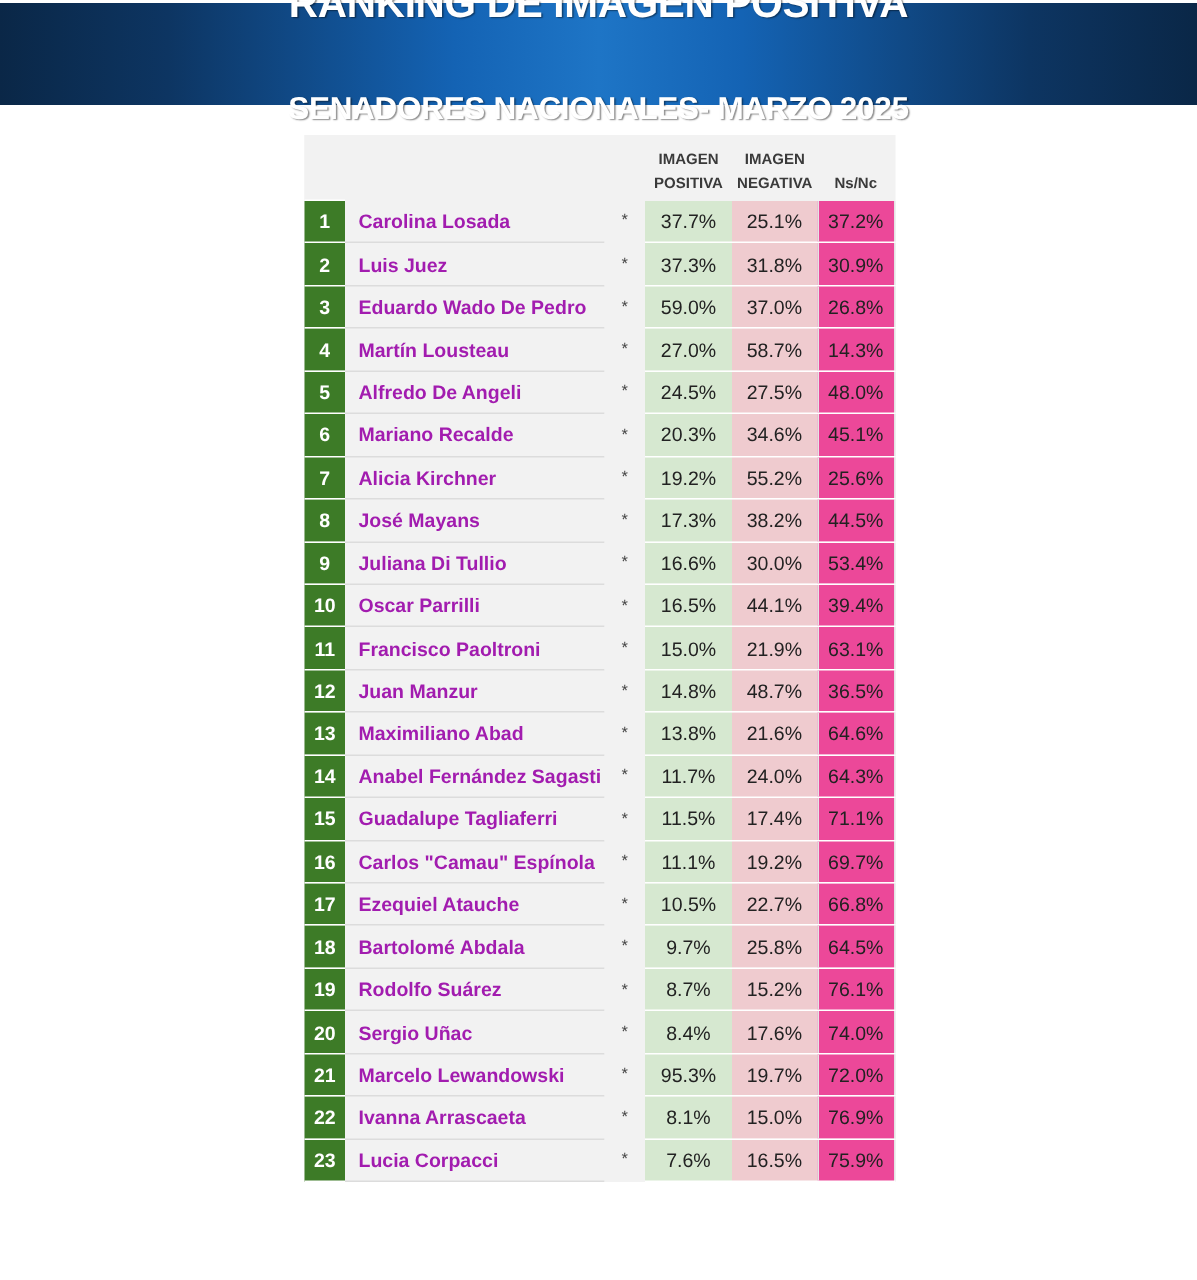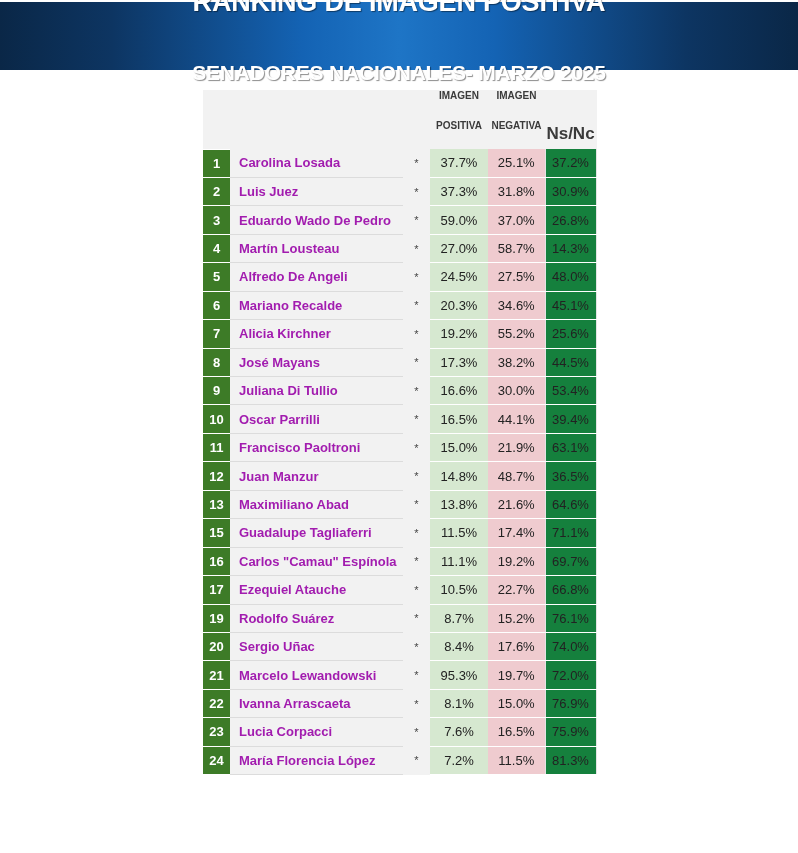--- a/index.html
+++ b/index.html
@@ -80,24 +80,24 @@
     padding: 0;
     height: 43px;
     vertical-align: bottom;
   }
   .hdr-txt {
     display: block;
     font-size: 10px;
     color: #3a3a3a;
     text-align: center;
     line-height: 1.15;
-    padding-bottom: 18px;
+    padding-bottom: 5px;
     font-family: "Liberation Sans", sans-serif;
   }
-  .hdr-txt.ns { padding-bottom: 5px; font-size: 17px; }
+  .hdr-txt.ns { padding-bottom: 5px; font-size: 10px; }
 
   tbody tr { height: 28.45px; }
 
   
   td.rank-cell {
     background: #3d7b27;
     color: #ffffff;
     font-weight: bold;
     font-size: 13px;
     text-align: center;
@@ -135,21 +135,21 @@
   td.val {
     font-size: 13px;
     color: #222222;
     text-align: center;
     vertical-align: middle;
     padding: 0;
     border-bottom: 1px solid #ffffff;
   }
   td.val.pos { background: #d6e8d0; }
   td.val.neg { background: #efcbcf; }
-  td.val.ns  { background: #15803d; border-left: 1px solid #e4e4e4;
+  td.val.ns  { background: #ec4899; border-left: 1px solid #e4e4e4;
                border-right: 1px solid #e4e4e4; }
 
   
   tbody tr:last-child td.name-cell { border-bottom: 1px solid #dcdcdc; }
 </style>
 </head>
 <body>
 
 <div class="banner">
   <div class="banner-line l1">RANKING DE IMAGEN POSITIVA</div>
@@ -283,20 +283,28 @@
         </tr>
         <tr>
           <td class="rank-cell">13</td>
           <td class="name-cell">Maximiliano Abad</td>
           <td class="ast-cell">*</td>
           <td class="val pos">13.8%</td>
           <td class="val neg">21.6%</td>
           <td class="val ns">64.6%</td>
         </tr>
         <tr>
+          <td class="rank-cell">14</td>
+          <td class="name-cell">Anabel Fernández Sagasti</td>
+          <td class="ast-cell">*</td>
+          <td class="val pos">11.7%</td>
+          <td class="val neg">24.0%</td>
+          <td class="val ns">64.3%</td>
+        </tr>
+        <tr>
           <td class="rank-cell">15</td>
           <td class="name-cell">Guadalupe Tagliaferri</td>
           <td class="ast-cell">*</td>
           <td class="val pos">11.5%</td>
           <td class="val neg">17.4%</td>
           <td class="val ns">71.1%</td>
         </tr>
         <tr>
           <td class="rank-cell">16</td>
           <td class="name-cell">Carlos "Camau" Espínola</td>
@@ -307,20 +315,28 @@
         </tr>
         <tr>
           <td class="rank-cell">17</td>
           <td class="name-cell">Ezequiel Atauche</td>
           <td class="ast-cell">*</td>
           <td class="val pos">10.5%</td>
           <td class="val neg">22.7%</td>
           <td class="val ns">66.8%</td>
         </tr>
         <tr>
+          <td class="rank-cell">18</td>
+          <td class="name-cell">Bartolomé Abdala</td>
+          <td class="ast-cell">*</td>
+          <td class="val pos">9.7%</td>
+          <td class="val neg">25.8%</td>
+          <td class="val ns">64.5%</td>
+        </tr>
+        <tr>
           <td class="rank-cell">19</td>
           <td class="name-cell">Rodolfo Suárez</td>
           <td class="ast-cell">*</td>
           <td class="val pos">8.7%</td>
           <td class="val neg">15.2%</td>
           <td class="val ns">76.1%</td>
         </tr>
         <tr>
           <td class="rank-cell">20</td>
           <td class="name-cell">Sergio Uñac</td>
@@ -346,23 +362,15 @@
           <td class="val ns">76.9%</td>
         </tr>
         <tr>
           <td class="rank-cell">23</td>
           <td class="name-cell">Lucia Corpacci</td>
           <td class="ast-cell">*</td>
           <td class="val pos">7.6%</td>
           <td class="val neg">16.5%</td>
           <td class="val ns">75.9%</td>
         </tr>
-        <tr>
-          <td class="rank-cell">24</td>
-          <td class="name-cell">María Florencia López</td>
-          <td class="ast-cell">*</td>
-          <td class="val pos">7.2%</td>
-          <td class="val neg">11.5%</td>
-          <td class="val ns">81.3%</td>
-        </tr>
       </tbody>
   </table>
 </div>
 
 </body></html>

